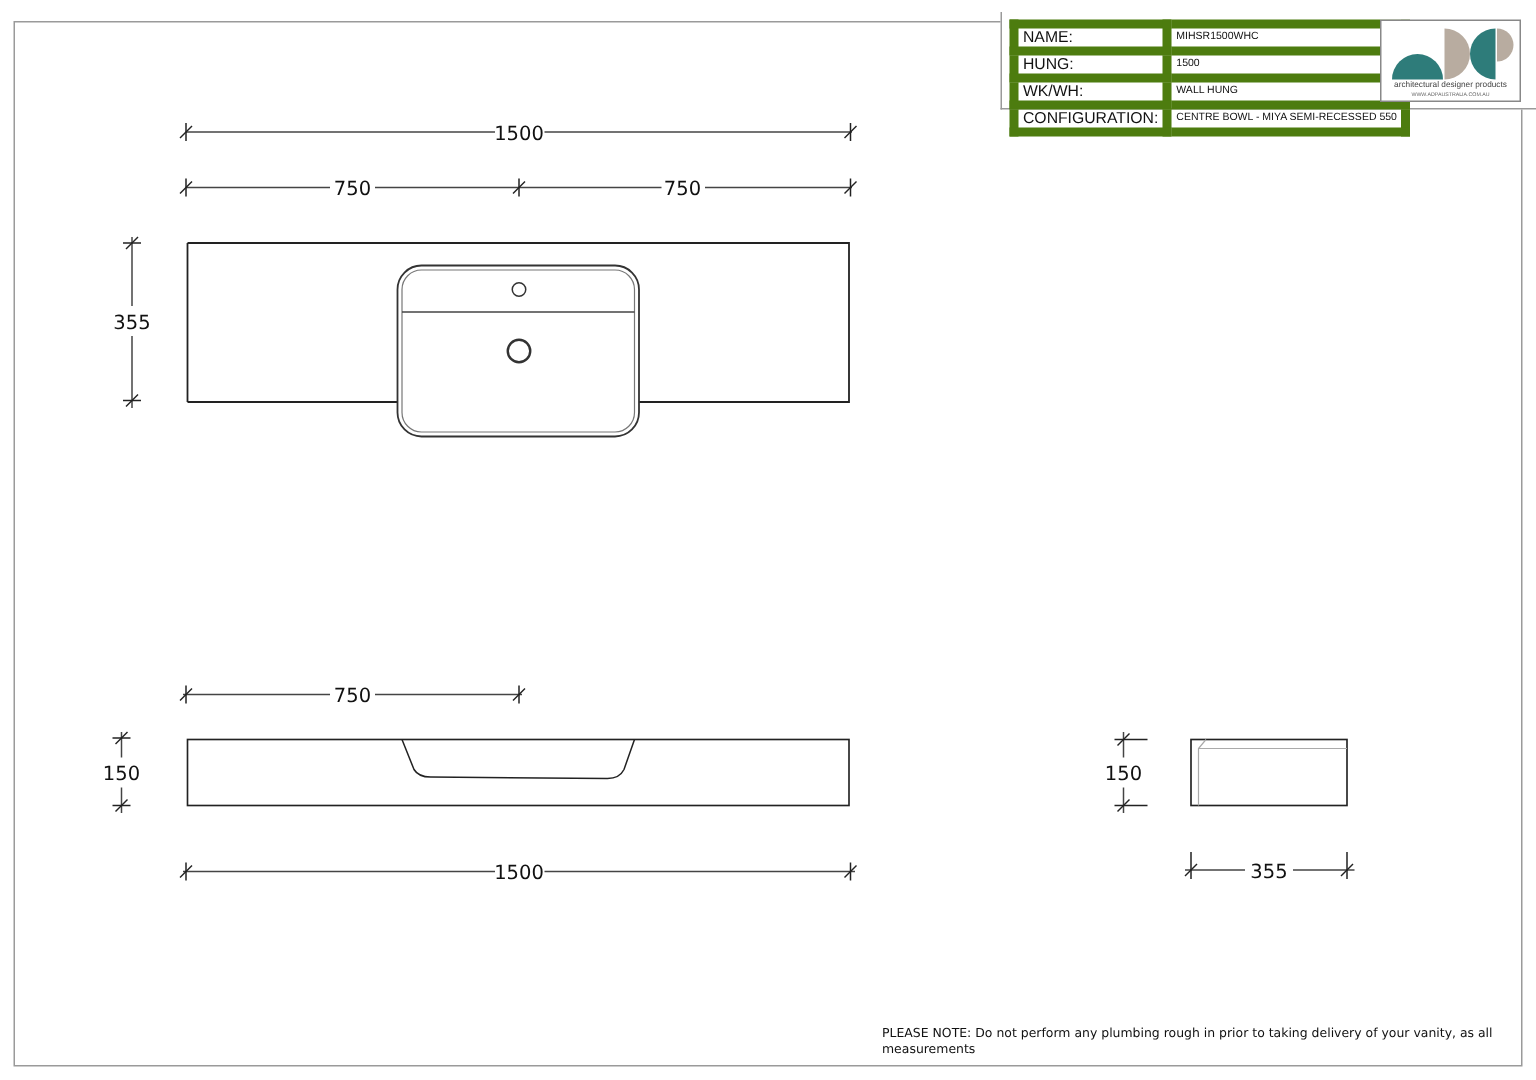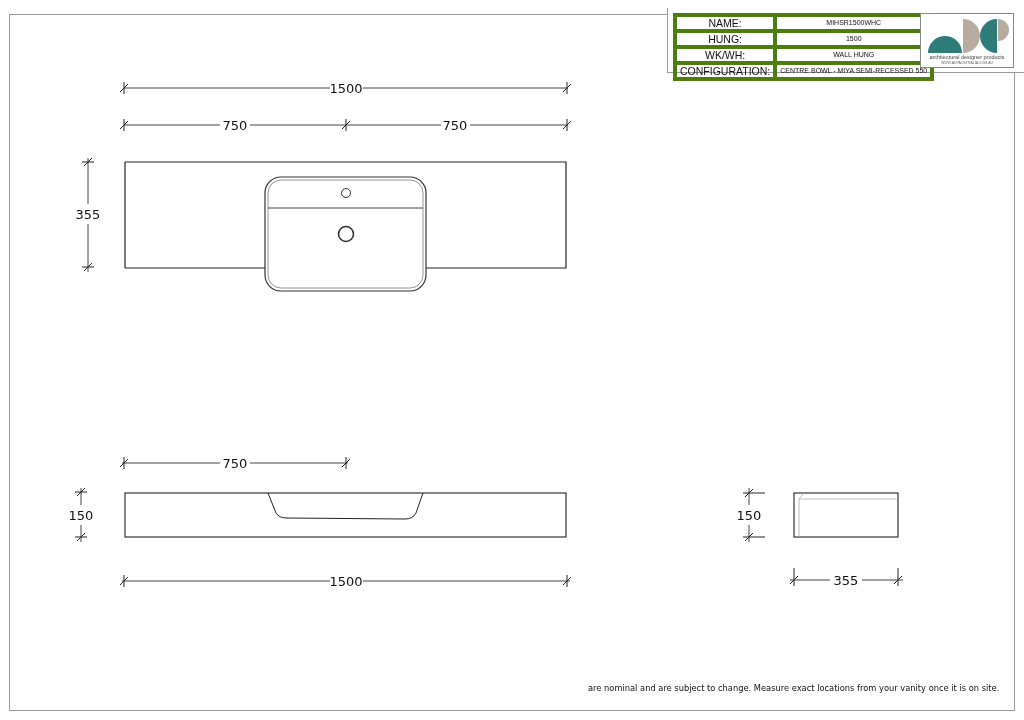--- a/index.html
+++ b/index.html
@@ -2,21 +2,21 @@
 <html><head>
 <meta charset="utf-8">
 <style>
   html, body { margin: 0; padding: 0; background: #ffffff; }
   body { width: 1024px; height: 720px; position: relative; overflow: hidden; font-family: "DejaVu Sans", sans-serif; }
   .sheet { position: absolute; left: 9px; top: 14px; width: 1006px; height: 697px; border: 1px solid #9a9a9a; box-sizing: border-box; }
   svg.drawing { position: absolute; left: 0; top: 0; }
   .dim-text { font-family: "DejaVu Sans", sans-serif; font-size: 13px; fill: #111; }
   .title-frame { position: absolute; left: 667px; top: 8px; width: 360px; height: 65px; border-left: 1px solid #9a9a9a; border-bottom: 1px solid #9a9a9a; box-sizing: border-box; background: #fff; }
   table.tb { position: absolute; left: 673px; top: 13px; border-collapse: collapse; width: 242px; }
-  table.tb td { border: 4px solid #4d7c0f; padding: 0 3px; height: 12px; line-height: 12px; white-space: nowrap; text-align: center; }
+  table.tb td { border: 6px solid #4d7c0f; padding: 0 3px; height: 12px; line-height: 12px; white-space: nowrap; }
   table.tb td.k { font-family: "Liberation Sans", sans-serif; font-size: 10.5px; width: 82px; color: #111; }
   table.tb td.v { font-family: "Liberation Sans", sans-serif; font-size: 7px; color: #111; }
   .logo-box { position: absolute; left: 920px; top: 13px; width: 94px; height: 55px; border: 1px solid #888; box-sizing: border-box; background: #fff; }
   .logo-text { position: absolute; left: 0; width: 100%; top: 40px; text-align: center; font-family: "Liberation Sans", sans-serif; font-size: 5.5px; color: #444; }
   .logo-url { position: absolute; left: 0; width: 100%; top: 47px; text-align: center; font-family: "Liberation Sans", sans-serif; font-size: 3.5px; color: #666; }
   .note { position: absolute; left: 588px; top: 683px; width: 425px; font-family: "DejaVu Sans", sans-serif; font-size: 8.3px; line-height: 11px; color: #111; }
 </style>
 </head>
 <body>
 
@@ -164,14 +164,14 @@
       <line x1="794" y1="568" x2="794" y2="586" stroke="#222" stroke-width="1"></line>
       <line x1="898" y1="568" x2="898" y2="586" stroke="#222" stroke-width="1"></line>
       <use href="#tick" x="794" y="580"></use>
       <use href="#tick" x="898" y="580"></use>
       <text class="dim-text" x="846" y="585" text-anchor="middle">355</text>
     </g>
   </g>
 </svg>
 
 <div class="note">
-  <div>are nominal and are subject to change. Measure exact locations from your vanity once it is on site.</div>
+  <div>PLEASE NOTE: Do not perform any plumbing rough in prior to taking delivery of your vanity, as all measurements</div>
 </div>
 
 </body></html>

